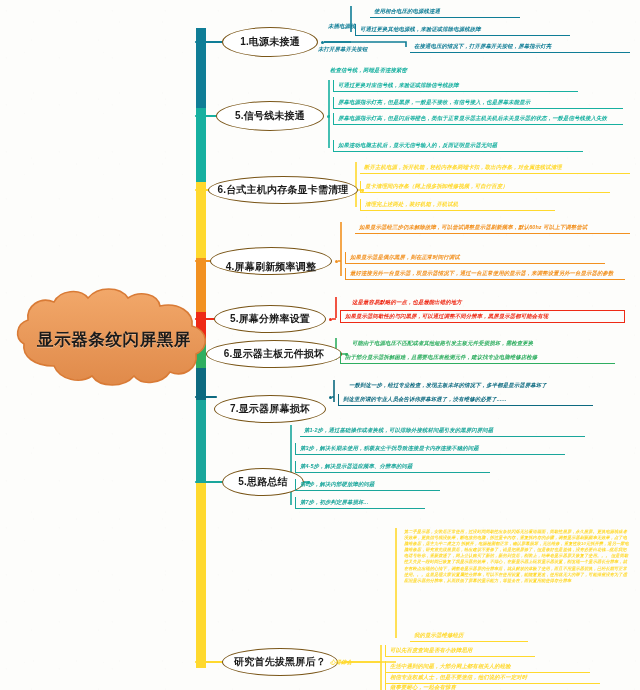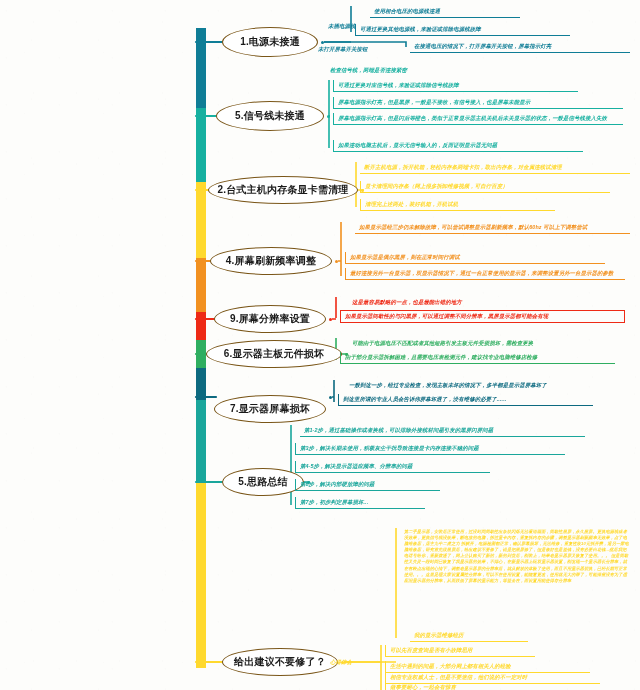--- a/index.html
+++ b/index.html
@@ -135,20 +135,46 @@
       <path d="M 348 354 H 336 M 336 338 V 360" stroke="#2fae60" stroke-width="1.6" fill="none"></path>
       <path d="M 196 397 H 216" stroke="#0d6a80" stroke-width="2.2" fill="none" stroke-linecap="round"></path>
       <path d="M 332 397 H 334 M 334 380 V 402" stroke="#0d6a80" stroke-width="1.6" fill="none"></path>
       <path d="M 196 482 H 224" stroke="#1aa69b" stroke-width="2.2" fill="none" stroke-linecap="round"></path>
       <path d="M 310 482 H 291 M 291 425 V 505" stroke="#1aa69b" stroke-width="1.6" fill="none"></path>
       <path d="M 196 662 H 224" stroke="#ffd92e" stroke-width="2.2" fill="none" stroke-linecap="round"></path>
       <path d="M 344 662 H 396 M 396 528 V 638" stroke="#ffd92e" stroke-width="1.6" fill="none"></path>
       <path d="M 344 662 H 381 M 381 645 V 690" stroke="#ffd92e" stroke-width="1.6" fill="none"></path>
     </svg>
 
+  <div id="central-node">
+    <svg width="212" height="104" viewBox="0 0 212 104">
+      <defs>
+        <linearGradient id="cloudGrad" x1="0" y1="0" x2="0" y2="1">
+          <stop offset="0%" id="cg0" stop-color="#f2a86a"></stop>
+          <stop offset="100%" id="cg1" stop-color="#e08a4a"></stop>
+        </linearGradient>
+      </defs>
+      <path id="cloud-path" d="
+        M 46 78
+        C 26 78 14 68 16 56
+        C 6 50 8 36 20 32
+        C 18 18 32 8 46 14
+        C 52 2 72 0 80 10
+        C 90 -2 112 -2 120 10
+        C 132 2 150 6 152 18
+        C 170 14 186 24 184 38
+        C 200 42 202 60 188 66
+        C 190 80 176 90 162 84
+        C 154 96 134 98 126 88
+        C 116 100 92 100 84 88
+        C 72 96 52 92 46 78
+        Z" fill="url(#cloudGrad)" stroke="#d97b36" stroke-width="1.6"></path>
+    </svg>
+    <div id="central-label">显示器条纹闪屏黑屏</div>
+  </div>
 
   <div id="nodes-layer">
       <div class="branch-node" style="left: 222px; top: 27px; width: 96px; height: 30px;">
         <span>1.电源未接通</span>
       </div>
       <div class="conn-dot" style="left: 321px; top: 40.5px; background: rgb(15, 125, 150);"></div>
       <div class="sub-label" style="left: 328px; top: 23px; color: rgb(15, 125, 150);">未插电源线</div>
       <div class="leaf underlined" style="left: 370px; top: 6px; width: 150px; color: rgb(15, 125, 150);">
         <span class="txt">使用相合电压的电源线连通</span>
       </div>
@@ -170,47 +196,47 @@
       <div class="leaf bracketed" style="left: 333px; top: 97px; width: 290px; color: rgb(23, 176, 160);">
         <span class="txt">屏幕电源指示灯亮，但是黑屏，一般是不接收，有信号接入，也是屏幕未能显示</span>
       </div>
       <div class="leaf bracketed" style="left: 333px; top: 113px; width: 290px; color: rgb(23, 176, 160);">
         <span class="txt">屏幕电源指示灯高，但是闪后等橙色，类似于正常显示器主机关机后未关显示器的状态，一般是信号线接入失效</span>
       </div>
       <div class="leaf bracketed" style="left: 333px; top: 140px; width: 250px; color: rgb(23, 176, 160);">
         <span class="txt">如果连动电脑主机后，显示无信号输入的，反而证明显示器无问题</span>
       </div>
       <div class="branch-node" style="left: 208px; top: 176px; width: 150px; height: 28px;">
-        <span>2.台式主机内存条显卡需清理</span>
+        <span>6.台式主机内存条显卡需清理</span>
       </div>
       <div class="conn-dot" style="left: 361px; top: 188.5px; background: rgb(255, 217, 46);"></div>
       <div class="leaf underlined" style="left: 360px; top: 162px; width: 270px; color: rgb(255, 217, 46);">
         <span class="txt">断开主机电源，拆开机箱，轻松内存条两端卡扣，取出内存条，对金属连线试清理</span>
       </div>
       <div class="leaf bracketed" style="left: 360px; top: 181px; width: 250px; color: rgb(255, 217, 46);">
         <span class="txt">显卡清理同内存条（网上很多拆卸维修视频，可自行百度）</span>
       </div>
       <div class="leaf bracketed" style="left: 360px; top: 199px; width: 195px; color: rgb(255, 217, 46);">
         <span class="txt">清理完上述两处，装好机箱，开机试机</span>
       </div>
-      <div class="branch-node" style="left: 210px; top: 247px; width: 122px; height: 28px;">
+      <div class="branch-node" style="left: 210px; top: 247px; width: 122px; height: 28px; align-items: flex-end;">
         <span>4.屏幕刷新频率调整</span>
       </div>
       <div class="conn-dot" style="left: 335px; top: 259.5px; background: rgb(242, 145, 32);"></div>
       <div class="leaf underlined" style="left: 355px; top: 222px; width: 275px; color: rgb(242, 145, 32);">
         <span class="txt">如果显示器经三步仍未解除故障，可以尝试调整显示器刷新频率，默认60hz 可以上下调整尝试</span>
       </div>
       <div class="leaf bracketed" style="left: 345px; top: 252px; width: 260px; color: rgb(242, 145, 32);">
         <span class="txt">如果显示器是偶尔黑屏，则在正常时间行调试</span>
       </div>
       <div class="leaf bracketed" style="left: 345px; top: 268px; width: 280px; color: rgb(242, 145, 32);">
         <span class="txt">最好连接另外一台显示器，双显示器情况下，通过一台正常使用的显示器，来调整设置另外一台显示器的参数</span>
       </div>
       <div class="branch-node" style="left: 214px; top: 305px; width: 112px; height: 28px;">
-        <span>9.屏幕分辨率设置</span>
+        <span>5.屏幕分辨率设置</span>
       </div>
       <div class="conn-dot" style="left: 329px; top: 317.5px; background: rgb(238, 42, 22);"></div>
       <div class="leaf plain" style="left: 348px; top: 297px; width: 200px; color: rgb(238, 42, 22);">
         <span class="txt">这是最容易默略的一点，也是最能出错的地方</span>
       </div>
       <div class="leaf boxed" style="left: 340px; top: 310px; width: 285px; color: rgb(238, 42, 22);">
         <span class="txt">如果显示器间歇性的与闪黑屏，可以通过调整不同分辨率，黑屏显示器都可能会有现</span>
       </div>
       <div class="branch-node" style="left: 206px; top: 340px; width: 136px; height: 28px;">
         <span>6.显示器主板元件损坏</span>
@@ -245,21 +271,21 @@
       <div class="leaf bracketed" style="left: 295px; top: 461px; width: 195px; color: rgb(26, 166, 155);">
         <span class="txt">第4-5步，解决显示器适应频率、分辨率的问题</span>
       </div>
       <div class="leaf bracketed" style="left: 295px; top: 479px; width: 145px; color: rgb(26, 166, 155);">
         <span class="txt">第6步，解决内部硬放障的问题</span>
       </div>
       <div class="leaf bracketed" style="left: 295px; top: 497px; width: 130px; color: rgb(26, 166, 155);">
         <span class="txt">第7步，初步判定屏幕损坏...</span>
       </div>
       <div class="branch-node" style="left: 222px; top: 648px; width: 116px; height: 28px;">
-        <span>给出建议不要修了？</span>
+        <span>研究首先拔黑屏后？</span>
       </div>
       <div class="conn-dot" style="left: 341px; top: 660.5px; background: rgb(255, 217, 46);"></div>
       <div class="leaf plain" style="left: 400px; top: 528px; width: 232px; color: rgb(255, 217, 46); font-size: 4.2px; line-height: 1.45;">
         <span class="txt">第二手显示器，安装后正常使用，过没时间间歇性出条纹闪烁无法看清画面，间歇性黑屏，永久黑屏。更换电源线或者没效果，更换信号线没效果，断电放的电脑，拆过显卡内存，重复拆内存的步骤，调整显示器刷新频率无效果，点了电脑维修店，店主九牛二虎之力 拆解开，电源检测都正常，确认屏幕损坏，无法维修，重复性收10元拆开费，退另一家电脑维修店，研究首先拔黑屏后，给出建议不要修了，说是把黑屏修了，但是修好也是差钱，没有必要白花钱...然后我把电话号给你，重新拨通了，网上公认购买了新的，新的到货后，刚装上，结果老显示器屏又恢复了使用。。。 但是间歇性又失灵一段时间已恢复了我显示器的效果，不得心，在新显示器上玩双显示器设置，刚发现一个显示器长分辨率，就在有映点出现的心情下，调整老显示器屏的分辨率后，就从解放的体验了使用，而且不用显示器切换，已经长期可正常使用。。。这里足理大家设置属性分辨率，可以不在使用设置，能随意更改，使用就无大的帮了，可能保留没有为了适应旧显示器的分辨率，从而跌低了屏幕的显示能力，等提全在，而设置用能使得存分辨率</span>
       </div>
       <div class="leaf underlined" style="left: 410px; top: 630px; width: 118px; color: rgb(255, 217, 46);">
         <span class="txt">我的显示器维修经历</span>
       </div>
       <div class="sub-label" style="left: 330px; top: 659px; color: rgb(255, 217, 46);">心得体会</div>
       <div class="leaf bracketed" style="left: 385px; top: 645px; width: 150px; color: rgb(255, 217, 46);">

